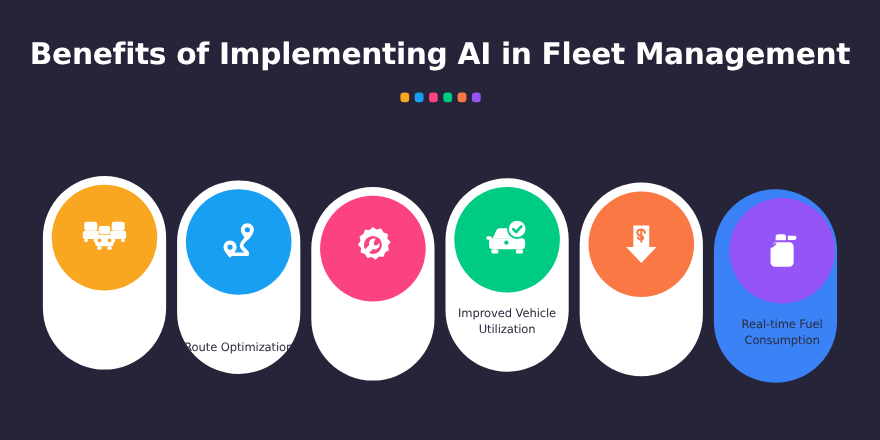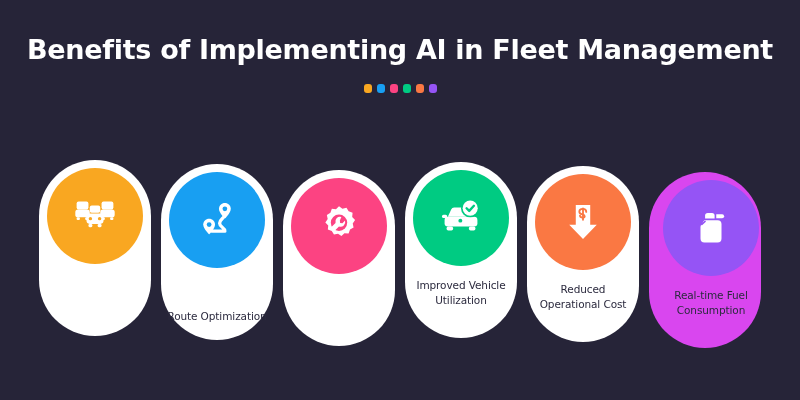--- a/index.html
+++ b/index.html
@@ -216,24 +216,23 @@
     <div class="card s4" style="background: rgb(255, 255, 255);">
       <div class="icon-circle" style="background: rgb(250, 120, 67);">
         <svg viewBox="0 0 64 64">
           <path d="M21 6h22v30h10L32 58 11 36h10z" fill="#ffffff"></path>
           <g fill="#FA7843">
             <rect x="30.6" y="10" width="2.8" height="20" rx="1.4"></rect>
             <path d="M37 16.6c0-3.2-2.6-4.6-5.4-4.6-2.9 0-5.2 1.6-5.2 4.3 0 2.5 1.9 3.5 4.6 4.2 2.6 0.7 3.6 1.2 3.6 2.6 0 1.5-1.4 2.3-3.3 2.3-2.2 0-3.7-1-3.9-3" fill="none" stroke="#FA7843" stroke-width="2.8" stroke-linecap="round"></path>
           </g>
         </svg>
       </div>
-      <div class="card-label" style="color: rgb(43, 42, 62);">Reduced Operational Cost</div>
-    </div>
-
-    <div class="card s5" style="background: #d946ef; padding-left: 12px;">
+    </div>
+
+    <div class="card s5" style="background: #3b82f6; padding-left: 12px;">
       <div class="icon-circle" style="background: rgb(149, 84, 245);">
         <svg viewBox="0 0 64 64">
           <g fill="#ffffff">
             <path d="M23 13a4 4 0 0 1 4-4h6.5a4 4 0 0 1 4 4v4.5H23z"></path>
             <path d="M40 11h9a3 3 0 0 1 0 6h-9z"></path>
             <path d="M22 20h20a6 6 0 0 1 6 6v22a6 6 0 0 1-6 6H22a6 6 0 0 1-6-6V30.5a6 6 0 0 1 1.9-4.4l1.2-1.1A6 6 0 0 1 22 20z"></path>
           </g>
           <path d="M18 26.5l5-4.5" fill="none" stroke="#9554F5" stroke-width="2.4" stroke-linecap="round"></path>
         </svg>
       </div>

